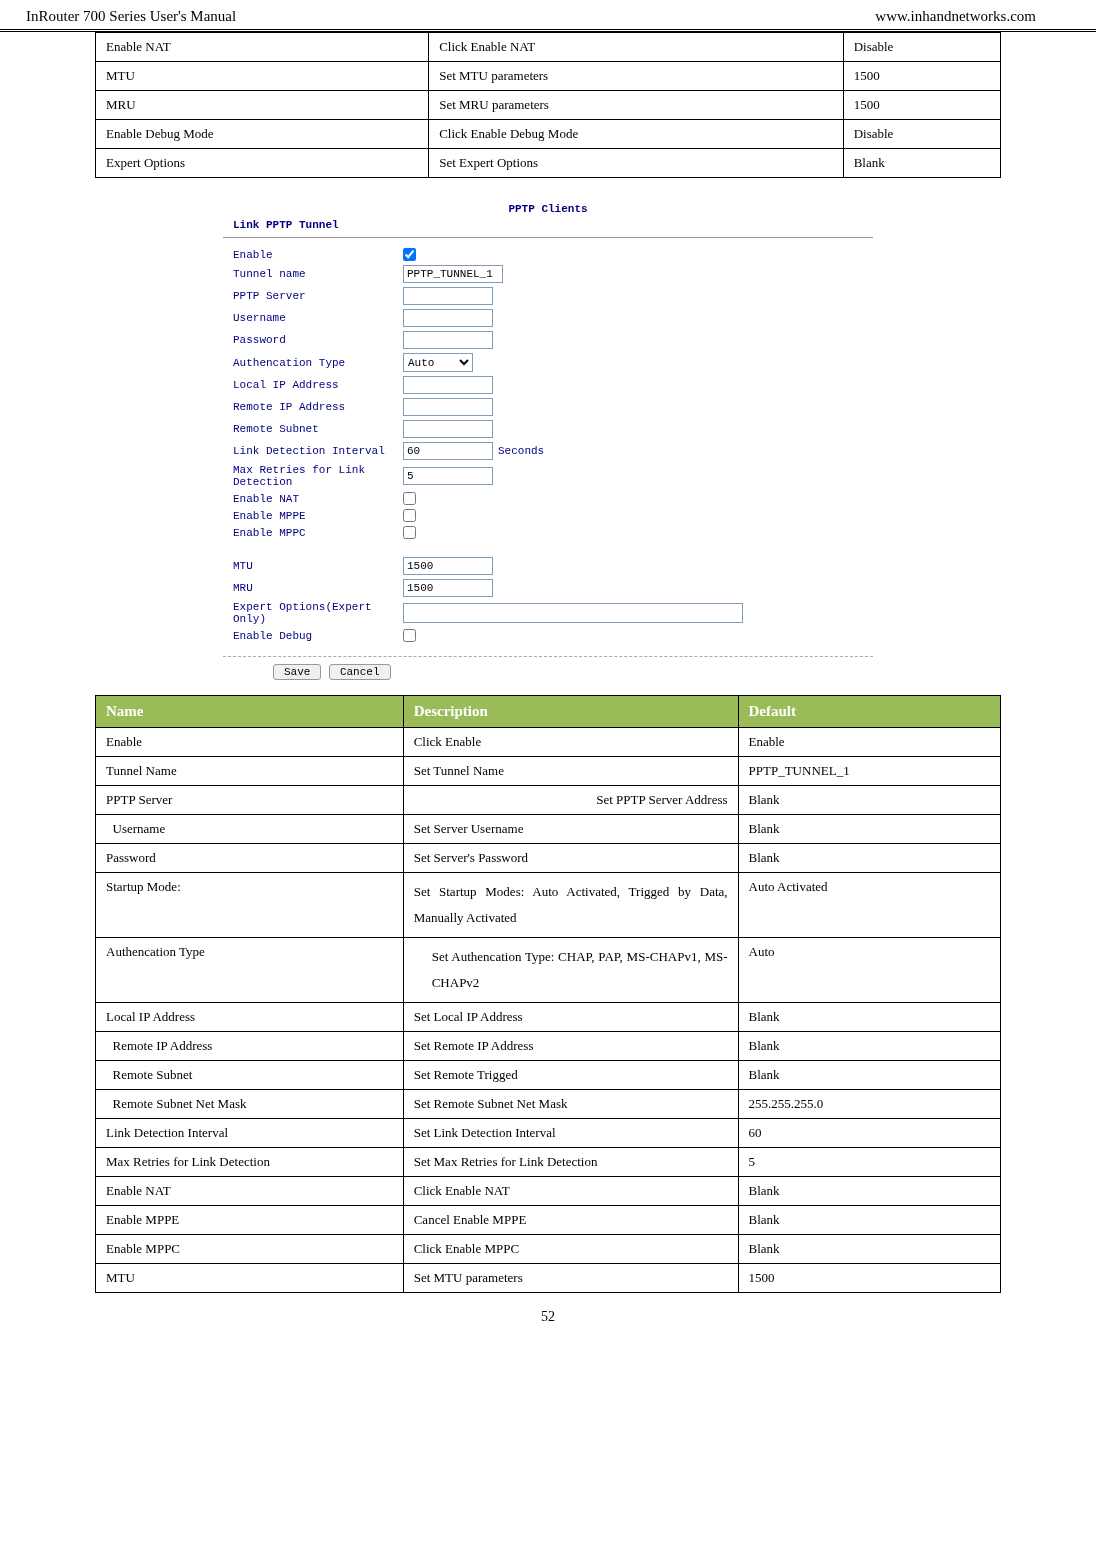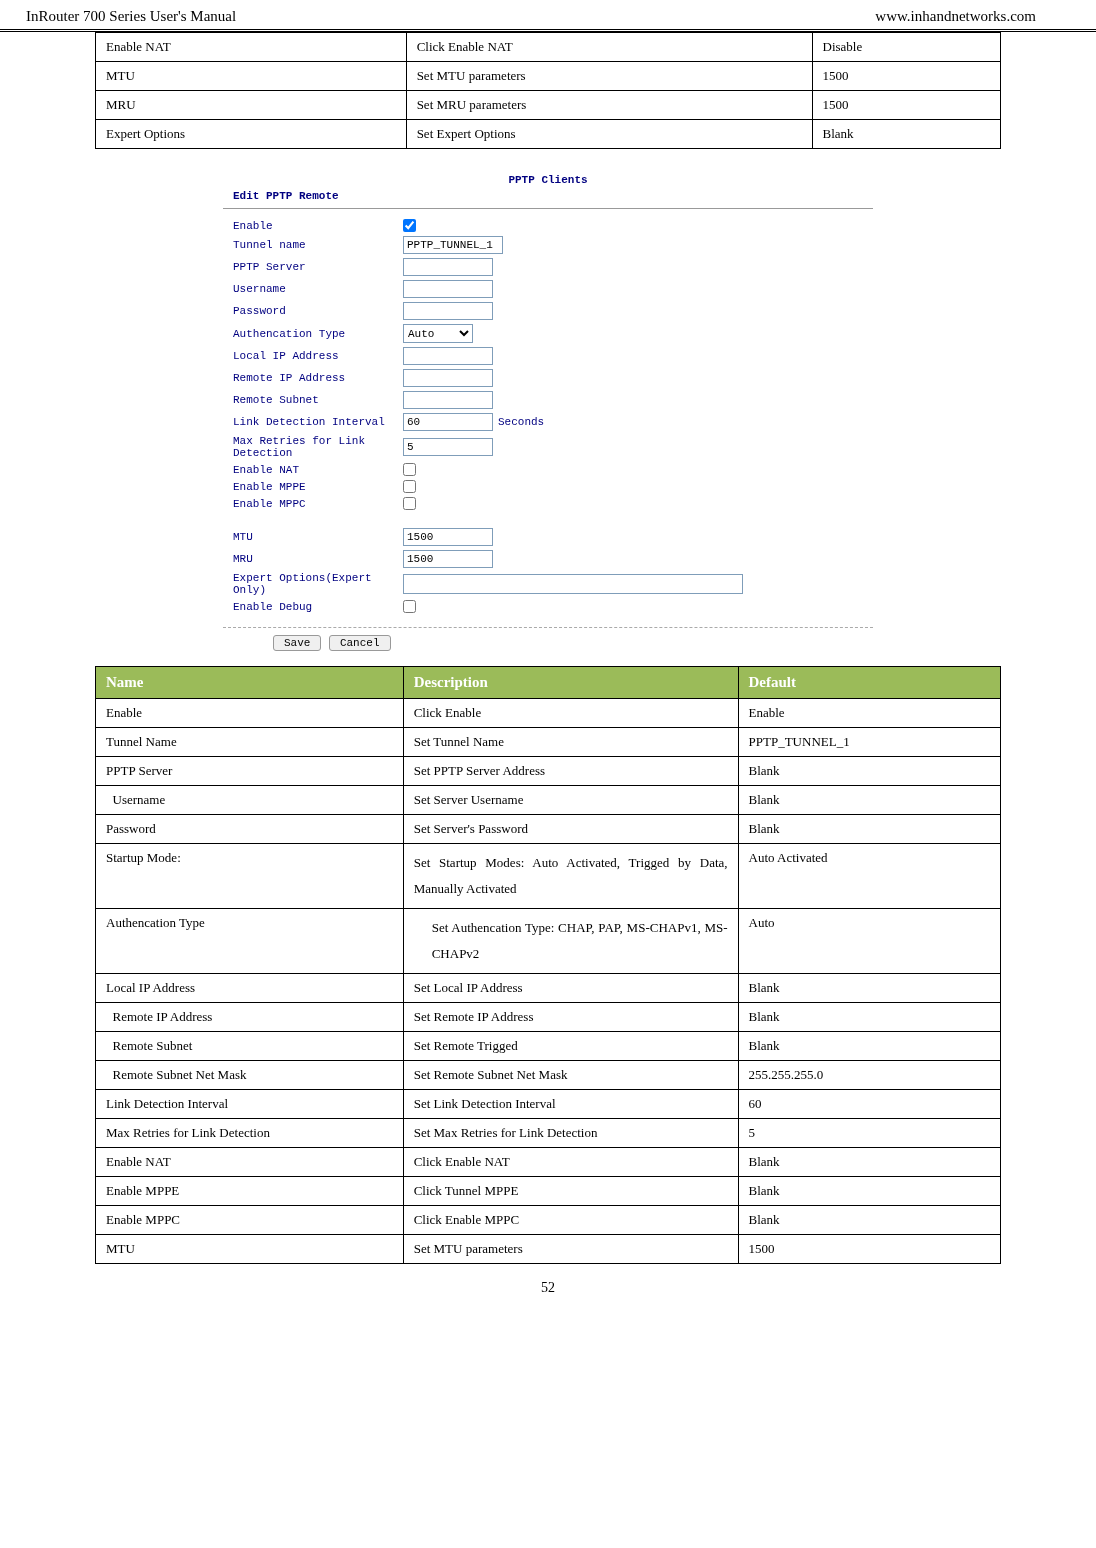--- a/index.html
+++ b/index.html
@@ -173,31 +173,36 @@
           <td>MTU</td>
           <td>Set MTU parameters</td>
           <td>1500</td>
         </tr>
         <tr>
           <td>MRU</td>
           <td>Set MRU parameters</td>
           <td>1500</td>
         </tr>
         <tr>
+          <td>Enable Debug Mode</td>
+          <td>Click Enable Debug Mode</td>
+          <td>Disable</td>
+        </tr>
+        <tr>
           <td>Expert Options</td>
           <td>Set Expert Options</td>
           <td>Blank</td>
         </tr>
       </tbody>
   </table>
 
 
   <div class="form-image-container">
     <div class="form-title">PPTP Clients</div>
-    <div class="form-subtitle">Edit PPTP Remote</div>
+    <div class="form-subtitle">Link PPTP Tunnel</div>
     <div id="form-rows-1">
         <div class="form-row">
           <span class="form-label">Enable</span>
           <input type="checkbox" class="form-checkbox" checked="" style="">
         </div>
         <div class="form-row">
           <span class="form-label">Tunnel name</span>
           <input type="text" class="form-input text100" value="PPTP_TUNNEL_1" style="">
         </div>
         <div class="form-row">
@@ -289,21 +294,21 @@
           <td style="white-space: pre-wrap;">Click Enable</td>
           <td style="white-space: pre-wrap;">Enable</td>
         </tr>
         <tr>
           <td style="white-space: pre-wrap;">Tunnel Name</td>
           <td style="white-space: pre-wrap;">Set Tunnel Name</td>
           <td style="white-space: pre-wrap;">PPTP_TUNNEL_1</td>
         </tr>
         <tr>
           <td style="white-space: pre-wrap;">PPTP Server</td>
-          <td style="white-space: pre-wrap;">Set PPTP Server Address</td>
+          <td style="white-space: pre-wrap; text-align: right;">Set PPTP Server Address</td>
           <td style="white-space: pre-wrap;">Blank</td>
         </tr>
         <tr>
           <td style="white-space: pre-wrap;">  Username</td>
           <td style="white-space: pre-wrap;">Set Server Username</td>
           <td style="white-space: pre-wrap;">Blank</td>
         </tr>
         <tr>
           <td style="white-space: pre-wrap;">Password</td>
           <td style="white-space: pre-wrap;">Set Server's Password</td>
@@ -349,21 +354,21 @@
           <td style="white-space: pre-wrap;">Set Max Retries for Link Detection</td>
           <td style="white-space: pre-wrap;">5</td>
         </tr>
         <tr>
           <td style="white-space: pre-wrap;">Enable NAT</td>
           <td style="white-space: pre-wrap;">Click Enable NAT</td>
           <td style="white-space: pre-wrap;">Blank</td>
         </tr>
         <tr>
           <td style="white-space: pre-wrap;">Enable MPPE</td>
-          <td style="white-space: pre-wrap;">Click Tunnel MPPE</td>
+          <td style="white-space: pre-wrap;">Cancel Enable MPPE</td>
           <td style="white-space: pre-wrap;">Blank</td>
         </tr>
         <tr>
           <td style="white-space: pre-wrap;">Enable MPPC</td>
           <td style="white-space: pre-wrap;">Click Enable MPPC</td>
           <td style="white-space: pre-wrap;">Blank</td>
         </tr>
         <tr>
           <td style="white-space: pre-wrap;">MTU</td>
           <td style="white-space: pre-wrap;">Set MTU parameters</td>

